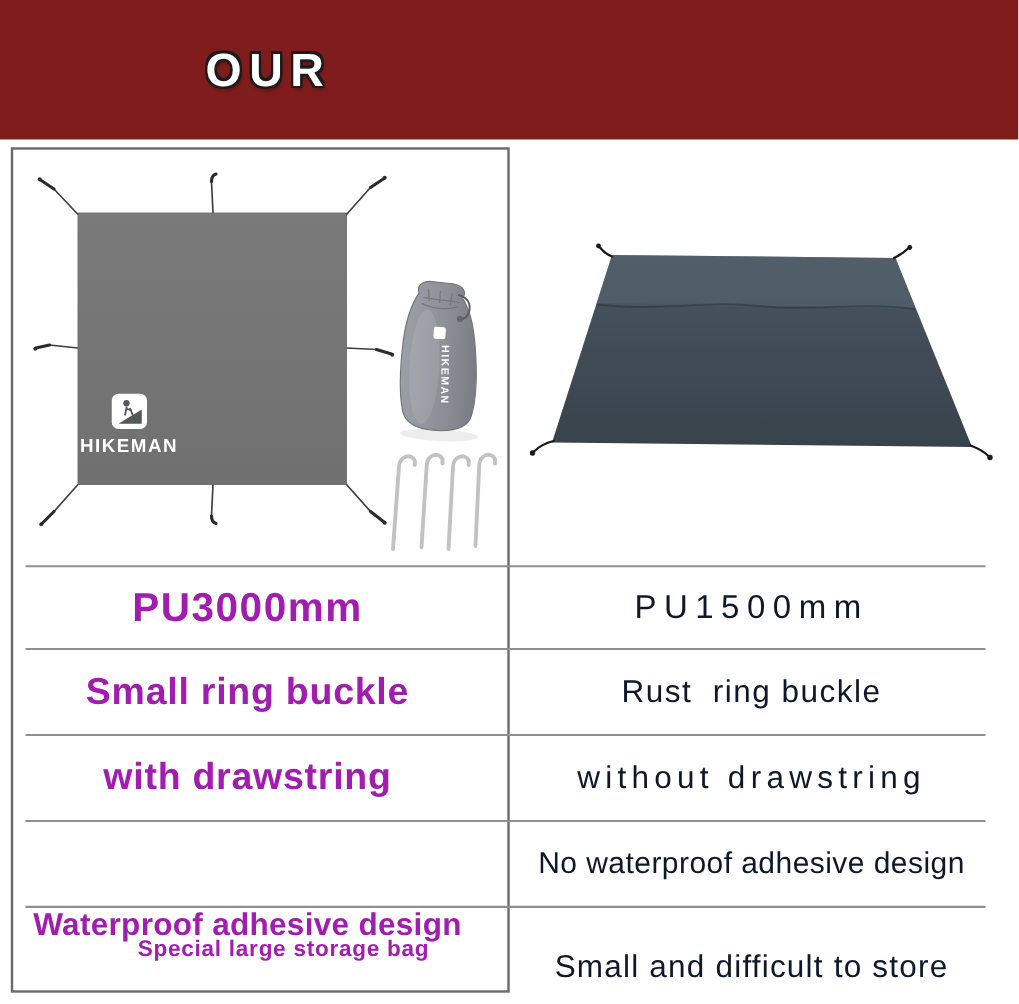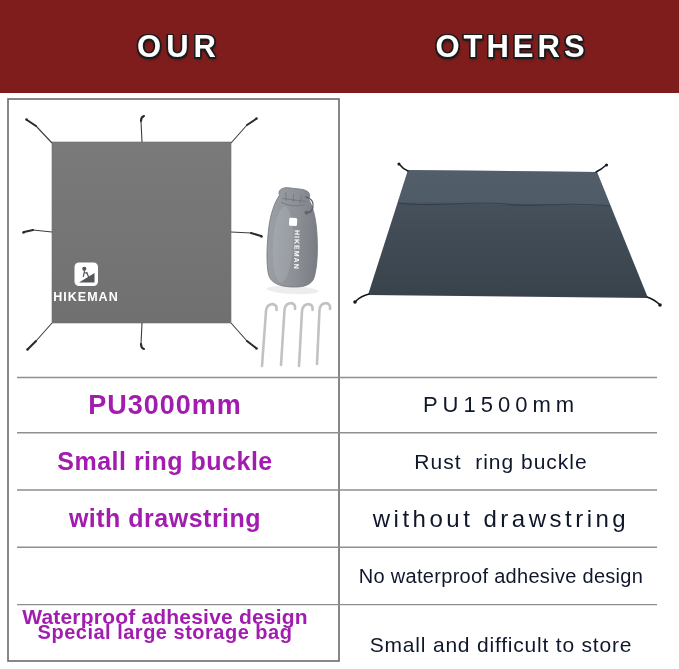--- a/index.html
+++ b/index.html
@@ -30,35 +30,34 @@
   .cell{position:absolute;display:flex;align-items:center;justify-content:center;
       text-align:center;white-space:pre;}
   .cell.left-col{left:10px;width:310px;font-weight:700;color:#a21caf;}
   .cell.right-col{left:345px;width:312px;font-weight:400;color:#0f172a;}
   .r1{top:378px;height:54px;} .r2{top:433px;height:57px;} .r3{top:490px;height:57px;}
   .r4{top:548px;height:56px;} .r5{top:605px;height:55px;}
   .left-col.r1{font-size:27px;letter-spacing:1px;}
   .left-col.r2{font-size:25px;letter-spacing:.5px;}
   .left-col.r3{font-size:25px;letter-spacing:.5px;}
   .left-col.r4{font-size:21px;letter-spacing:.2px;margin-top:41px;}
-  .left-col.r5{font-size:20px;letter-spacing:.5px;}
+  .left-col.r5{font-size:15px;letter-spacing:.5px;padding-left:24px;}
   .right-col.r1{font-size:22px;letter-spacing:5px;}
   .right-col.r2{font-size:21px;letter-spacing:1px;text-align:center;}
-  .right-col.r3{font-size:24px;letter-spacing:3.5px;}
+  .right-col.r3{font-size:21px;letter-spacing:3.5px;}
   .right-col.r4{font-size:20px;letter-spacing:.3px;}
   .right-col.r5{font-size:21px;letter-spacing:.8px;margin-top:12px;}
 </style>
 </head>
 <body>
 
 <div class="page">
 
   <header class="banner">
     <div class="banner-label our">OUR</div>
-    <div class="banner-label others">OTHERS</div>
   </header>
 
   <svg class="scene" width="679" height="669" viewBox="0 0 679 669">
     <defs>
       <linearGradient id="bagG" x1="0" y1="0" x2="1" y2="0">
         <stop offset="0" stop-color="#9aa0a6"></stop>
         <stop offset="0.55" stop-color="#8d9197"></stop>
         <stop offset="1" stop-color="#797d83"></stop>
       </linearGradient>
       <linearGradient id="otherTarpG" x1="0" y1="0" x2="0" y2="1">

